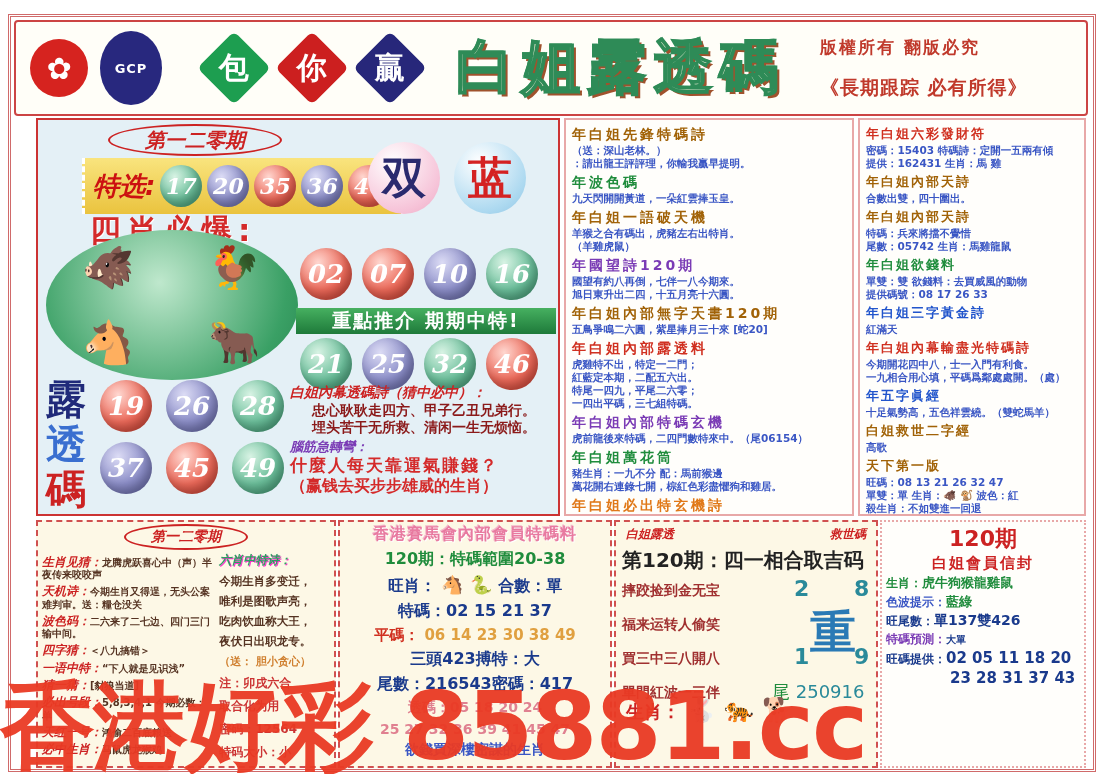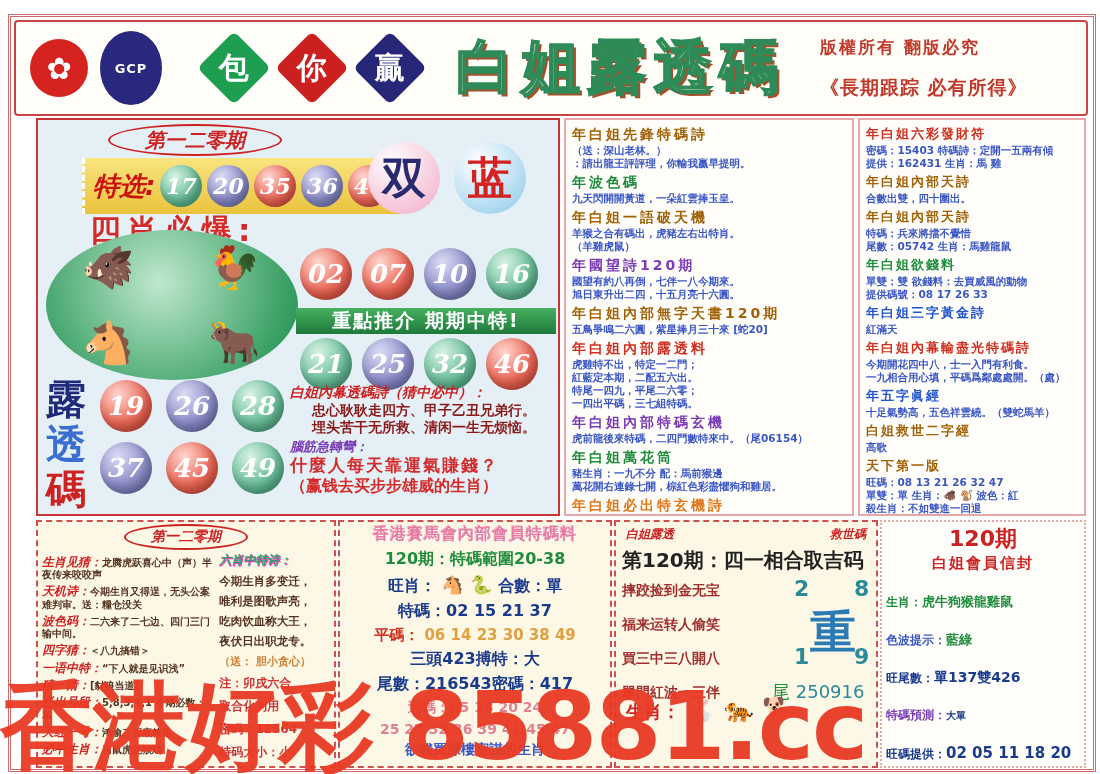--- a/index.html
+++ b/index.html
@@ -130,21 +130,21 @@
   .bt-line{position:absolute;color:#a03030;font-weight:bold;font-size:14px;white-space:nowrap;}
   .bt-num{position:absolute;color:#2a8a9a;font-weight:bold;font-size:22px;}
   .bt-zhong{position:absolute;color:#2a7ab5;font-weight:bold;font-size:46px;}
   .bt-tail{position:absolute;font-weight:normal;font-size:18px;color:#2a8a9a;}
   .bt-tail .t{color:#1f8c3c;}
   .bt-sx{position:absolute;bottom:0;left:4px;color:#cc2222;font-weight:bold;font-size:18px;}
   .bt-sx .animals{font-size:24px;}
 
   .br-issue{color:#cc2222;font-weight:bold;font-size:22px;text-align:center;}
   .br-title{color:#cc2222;font-weight:bold;font-size:15px;text-align:center;letter-spacing:2px;}
-  .br-row{margin-top:20px;font-weight:bold;white-space:nowrap;}
+  .br-row{margin-top:1px;font-weight:bold;white-space:nowrap;}
   .br-row .lbl{font-size:12px;}
   .br-row.green{color:#1f8c3c;font-size:13px;}
   .br-row.blue .lbl{color:#3a56c4;} .br-row.blue .val{color:#1f8c3c;} .br-row.blue{font-size:13px;}
   .br-row.navy{color:#1a3a8c;font-size:14px;}
   .br-row.purple .lbl{color:#7a3bb5;} .br-row.purple .val{color:#1a3a8c;} 
   .br-row.nums{color:#1a3a8c;font-size:15px;}
   .br-row.nums.indent{padding-left:64px;}
 
   
   .watermark{position:absolute;left:0px;top:664px;width:1100px;color:#ea3a24;

